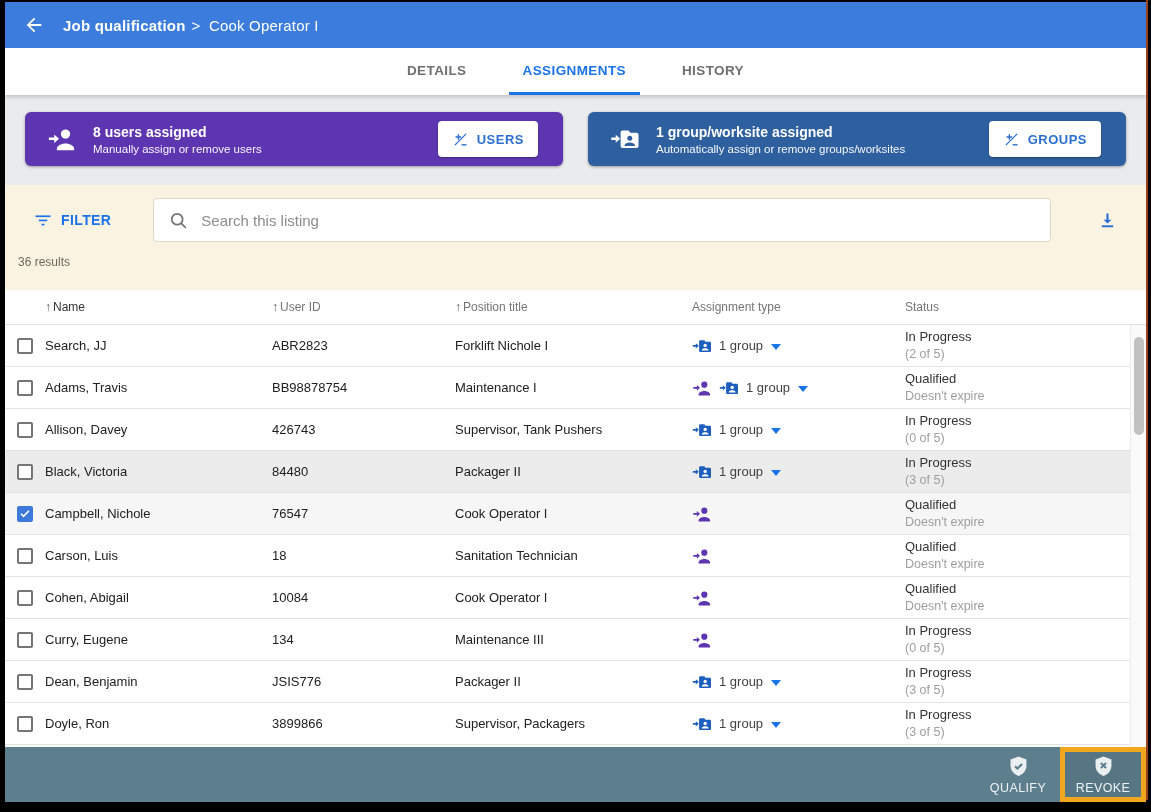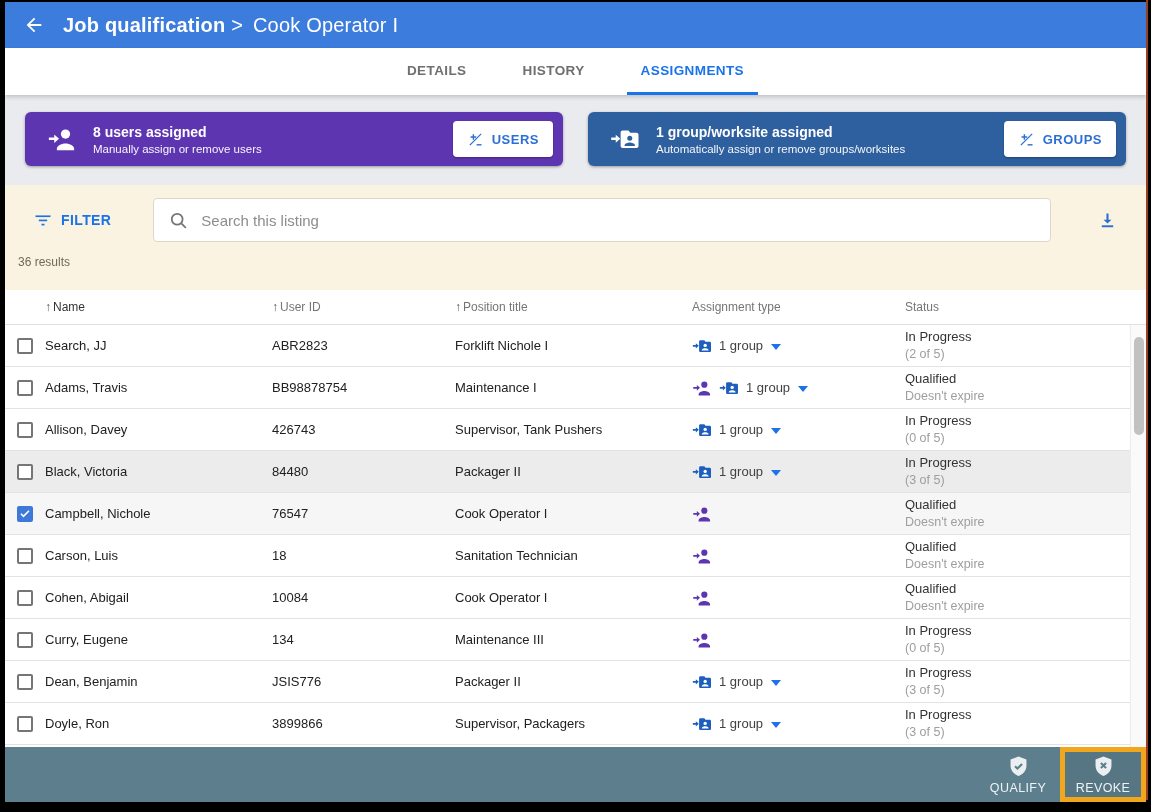--- a/index.html
+++ b/index.html
@@ -5,31 +5,31 @@
   * { margin:0; padding:0; box-sizing:border-box; }
   html,body { width:1151px; height:812px; background:#000; }
   body { font-family:"Liberation Sans","DejaVu Sans",sans-serif; font-size:13px; color:#212121; }
   .frame { width:1151px; height:812px; background:#000; padding:2px 5px 10px 5px; position:relative; }
   .frame::after { content:""; position:absolute; top:0; right:3px; width:2px; height:800px; background:rgba(178,76,38,.85); }
   .app { width:1141px; height:800px; background:#fff; overflow:hidden; display:flex; flex-direction:column; }
 
   
   .appbar { height:46px; background:var(--header_blue); display:flex; align-items:center; padding:0 16px; flex:0 0 auto; }
   .back { width:26px; height:26px; display:flex; align-items:center; justify-content:center; cursor:pointer; margin-right:16px; }
-  .appbar-title { color:#fff; font-size:20px; letter-spacing:.2px; }
+  .appbar-title { color:#fff; font-size:15px; letter-spacing:.2px; }
   .appbar-title b { font-weight:bold; margin-right:6px; }
 
   
   .tabbar { height:47px; background:#fff; display:flex; justify-content:center; align-items:stretch; gap:28px; box-shadow:0 2px 4px rgba(0,0,0,.18); position:relative; z-index:5; flex:0 0 auto; }
   .tab { display:flex; align-items:center; padding:0 14px; font-size:13.5px; font-weight:bold; letter-spacing:.4px; color:#6f6f6f; border-bottom:3px solid transparent; cursor:pointer; }
   .tab.active { color:var(--link_blue); border-bottom-color:var(--link_blue); }
 
   
   .cards { height:90px; background:#e9ebee; display:flex; gap:25px; padding:17px 20px 19px 20px; flex:0 0 auto; }
-  .card { flex:1; border-radius:6px; display:flex; align-items:center; padding:0 10px 0 22px; color:#fff; box-shadow:0 1px 3px rgba(0,0,0,.35); }
+  .card { flex:1; border-radius:6px; display:flex; align-items:center; padding:0 25px 0 22px; color:#fff; box-shadow:0 1px 3px rgba(0,0,0,.35); }
   .card.users { background:var(--purple); }
   .card.groups { background:var(--card_blue); }
   .card .bigicon { width:30px; height:30px; margin-right:16px; flex:0 0 auto; }
   .card-texts { flex:1; min-width:0; }
   .card-title { font-size:14px; font-weight:bold; margin-bottom:3px; }
   .card-sub { font-size:11.5px; opacity:.95; }
   .card-btn { background:#fff; color:#2b6fd4; border:none; border-radius:4px; height:36px; padding:0 14px; font-size:13px; font-weight:bold; letter-spacing:.5px; display:flex; align-items:center; gap:8px; cursor:pointer; box-shadow:0 1px 2px rgba(0,0,0,.3); font-family:inherit; }
 
   
   .filterbar { height:105px; background:var(--cream); padding:13px 28px 0 13px; position:relative; flex:0 0 auto; }
@@ -92,22 +92,22 @@
           </svg>
     </span>
     <div class="appbar-title">
       <b>Job qualification</b><span>&gt;</span>
       <span style="margin-left:4px;">Cook Operator I</span>
     </div>
   </div>
 
   <div class="tabbar">
     <div class="tab">DETAILS</div>
+    <div class="tab active">ASSIGNMENTS</div>
     <div class="tab">HISTORY</div>
-    <div class="tab active">ASSIGNMENTS</div>
   </div>
 
   <div class="cards">
     <div class="card users">
       <span class="bigicon">
         <svg viewBox="0 0 24 24" width="30" height="30" fill="#fff">
               <path d="M1.5 10.8h4.3V8.4l3.8 3.4-3.8 3.4v-2.4H1.5z"></path>
               <circle cx="14.8" cy="8" r="3.7"></circle>
               <path d="M7.9 19.7c0-2.7 4.6-4.1 6.9-4.1s6.9 1.4 6.9 4.1V21H7.9z"></path>
             </svg>

